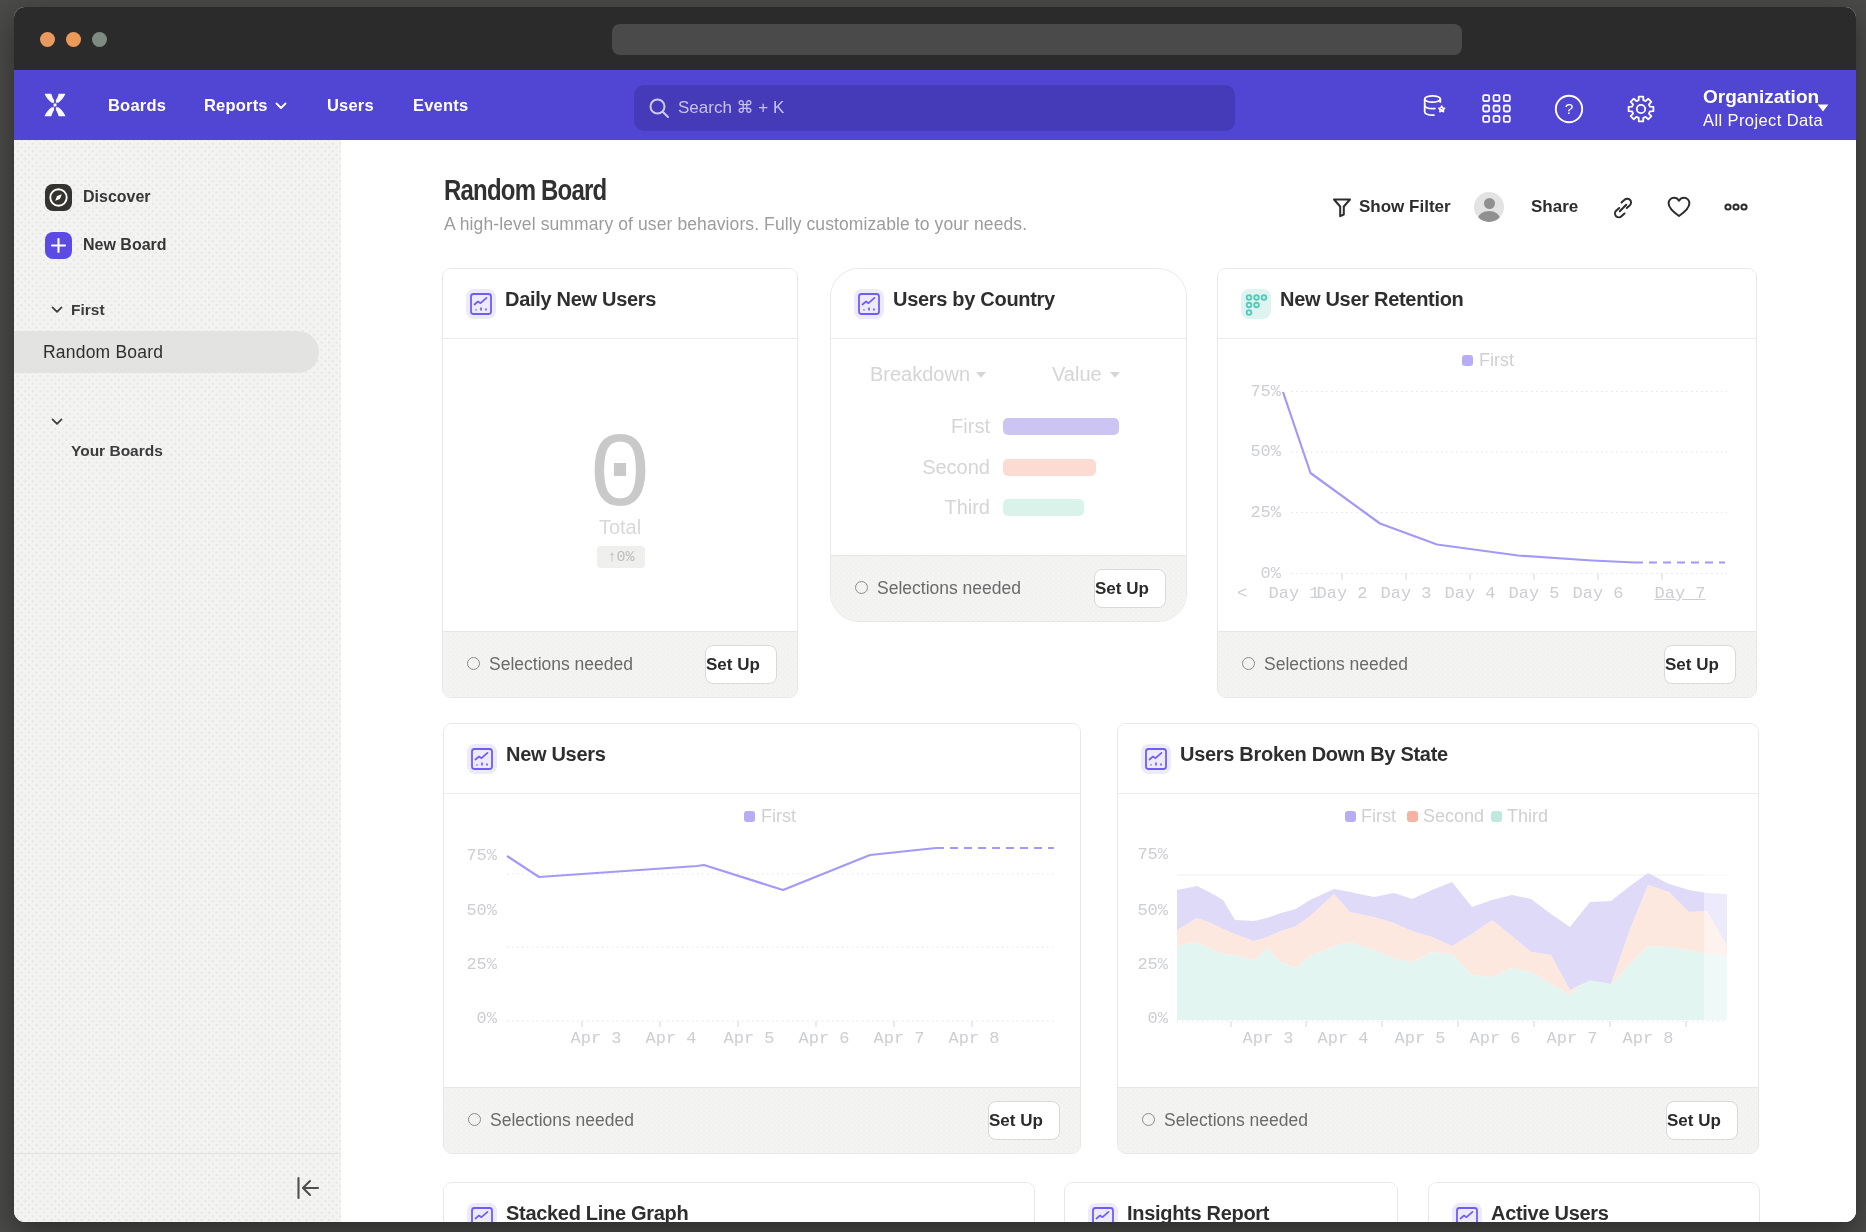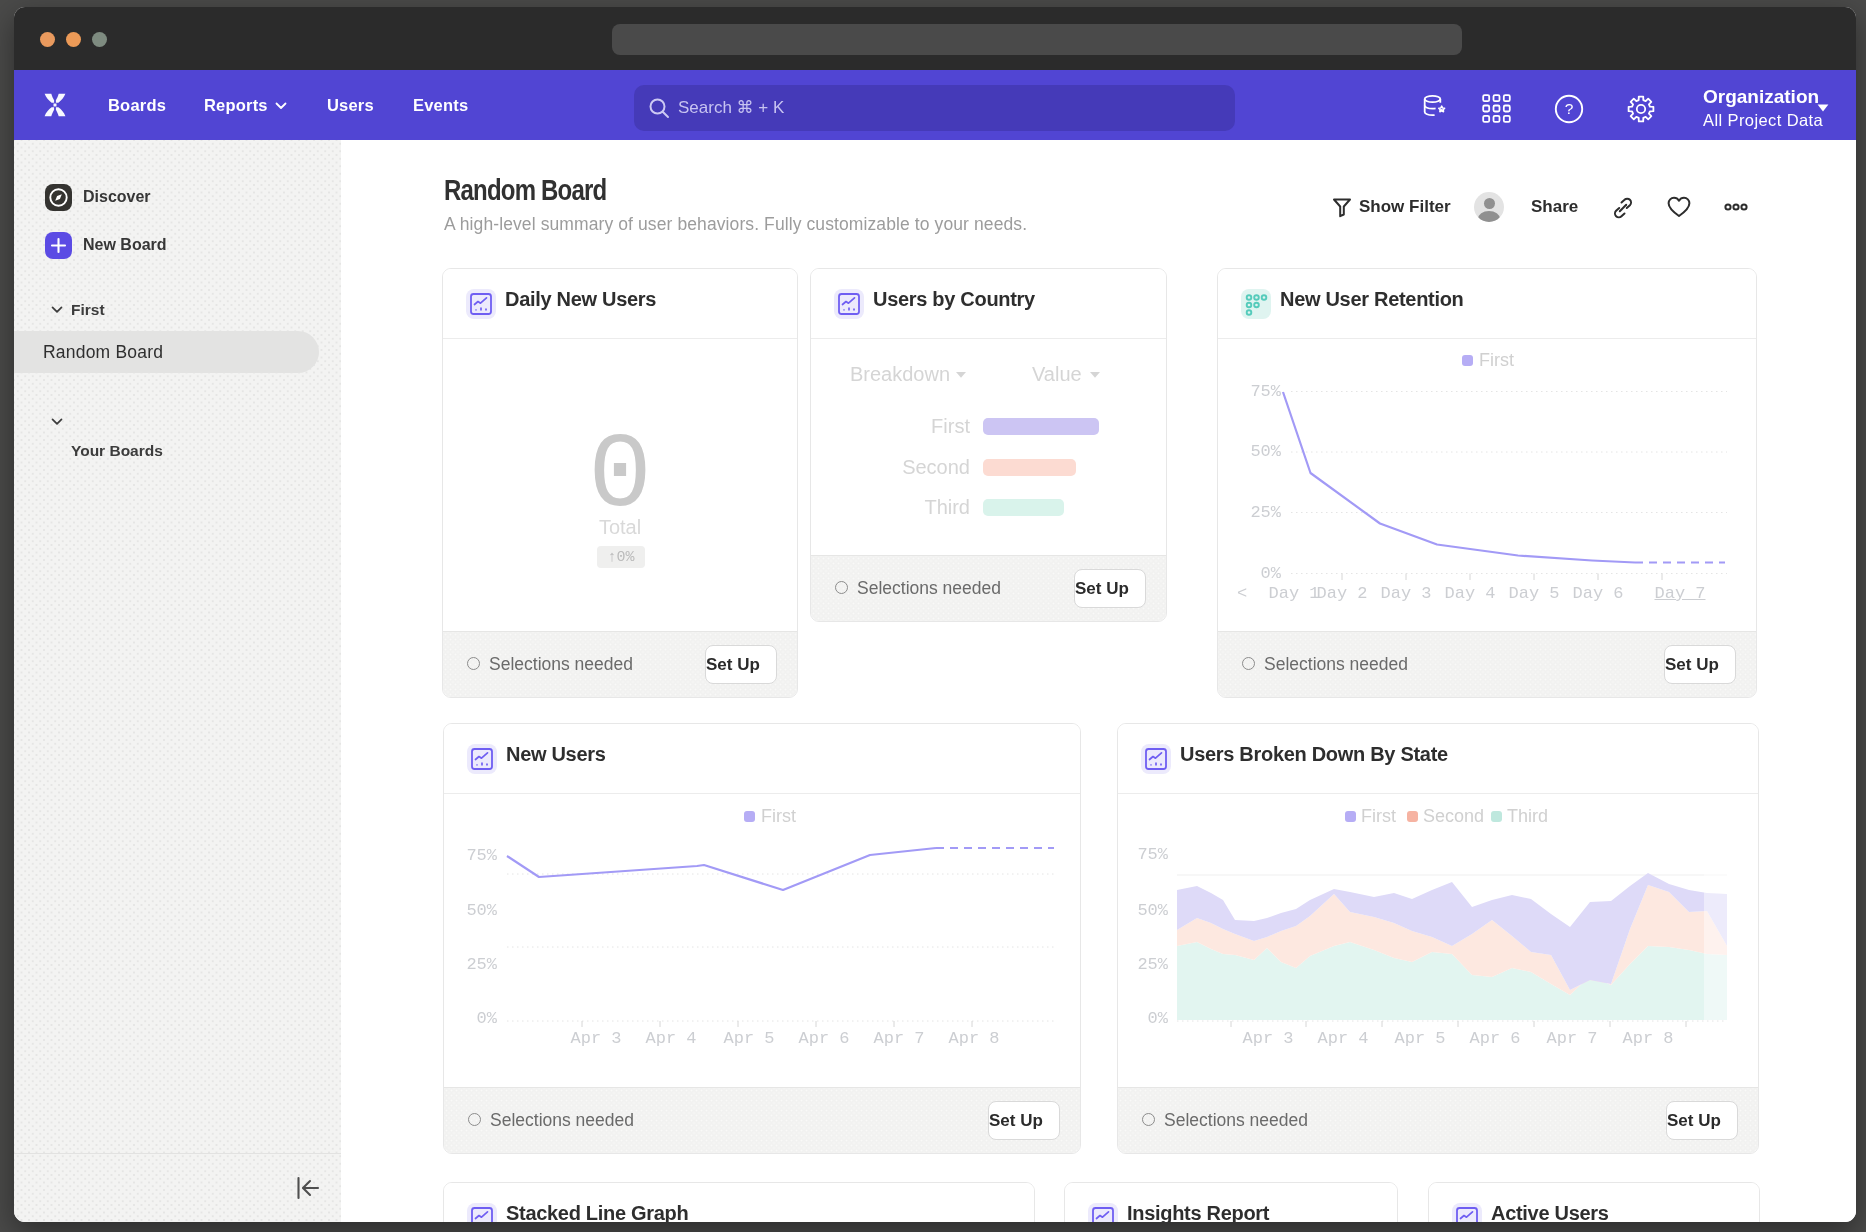--- a/index.html
+++ b/index.html
@@ -217,21 +217,21 @@
         <div class="abs" style="left:154px; top:207px; width:48px; height:22px; border-radius:4px; background:#efefee;"></div>
         <div class="abs mono" style="left:154px; top:210px; width:48px; text-align:center; font-size:15px; color:#bbbbbb;">↑0%</div>
       </div>
       <div class="cfoot">
         <div class="selcirc"></div>
         <div class="selneed">Selections needed</div>
         <div class="setup">Set Up</div>
       </div>
     </div>
 
-    <div class="card" style="left:469px; top:128px; width:357px; height:354px;">
+    <div class="card" style="left:489px; top:128px; width:357px; height:354px;border-radius:29px;">
       <div class="chead">
         <div class="cicon">
           <svg width="30" height="30" viewBox="0 0 30 30" style="position:absolute;left:0;top:0;">
             <rect x="5" y="5" width="20" height="20" rx="2.5" fill="none" stroke="#6f5ef2" stroke-width="1.8"></rect>
             <path d="M8.5,15.5 L12,12.5 L14.5,14.2 L20.5,8.8" fill="none" stroke="#6f5ef2" stroke-width="1.7" stroke-linecap="round" stroke-linejoin="round"></path>
             <line x1="9.5" y1="20.8" x2="10.5" y2="20.8" stroke="#6f5ef2" stroke-width="1.8"></line>
             <line x1="15" y1="18.6" x2="15" y2="21.4" stroke="#6f5ef2" stroke-width="1.7"></line>
             <line x1="20" y1="19.6" x2="20" y2="21.4" stroke="#6f5ef2" stroke-width="1.7"></line>
           </svg>
         </div>

